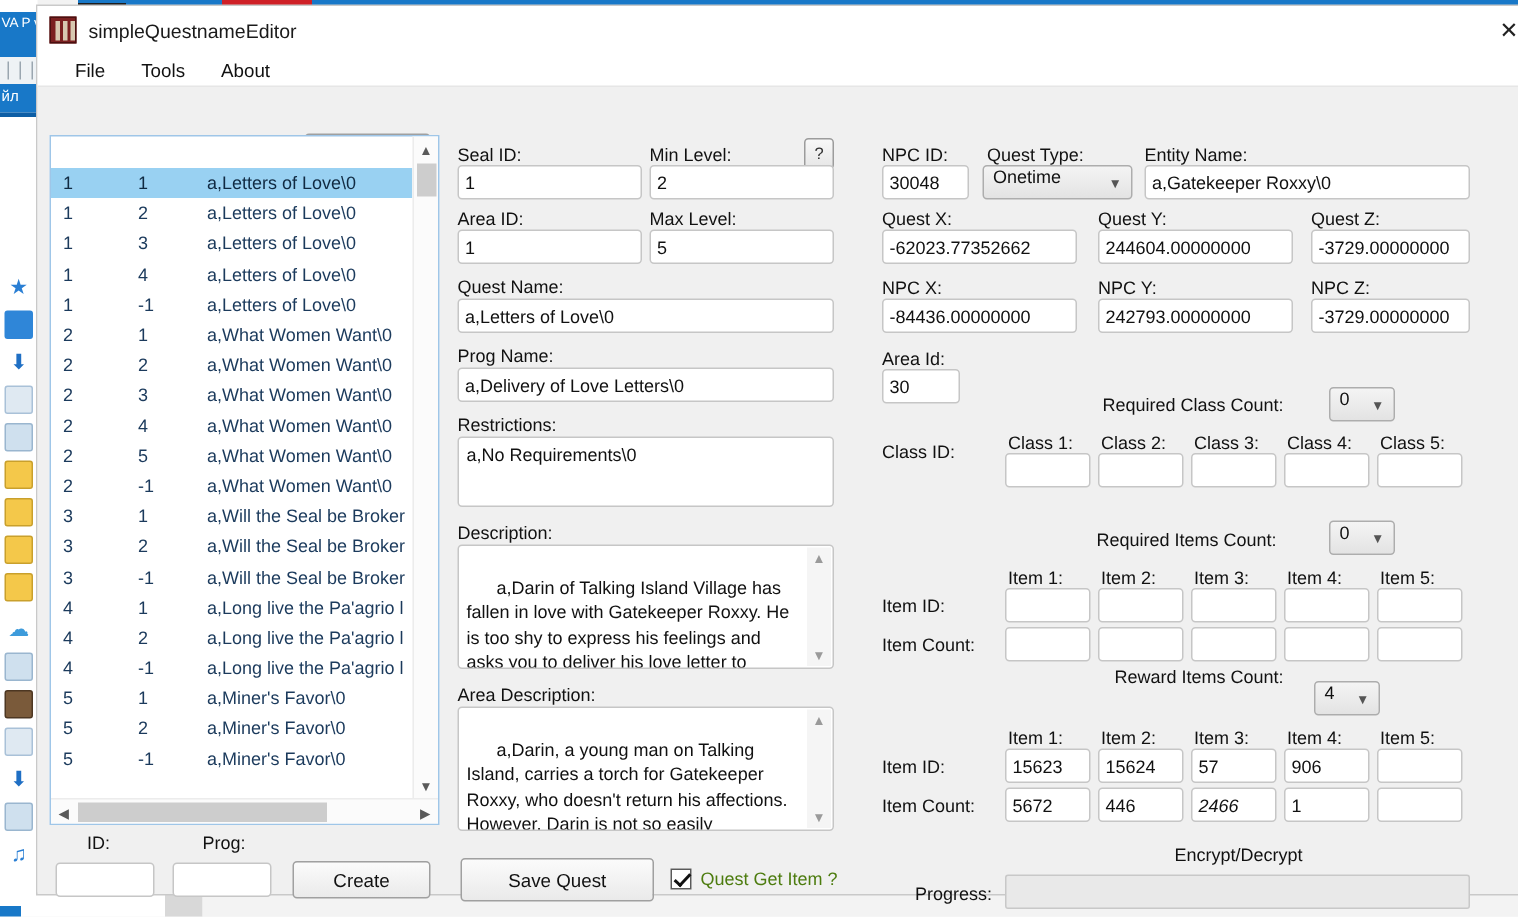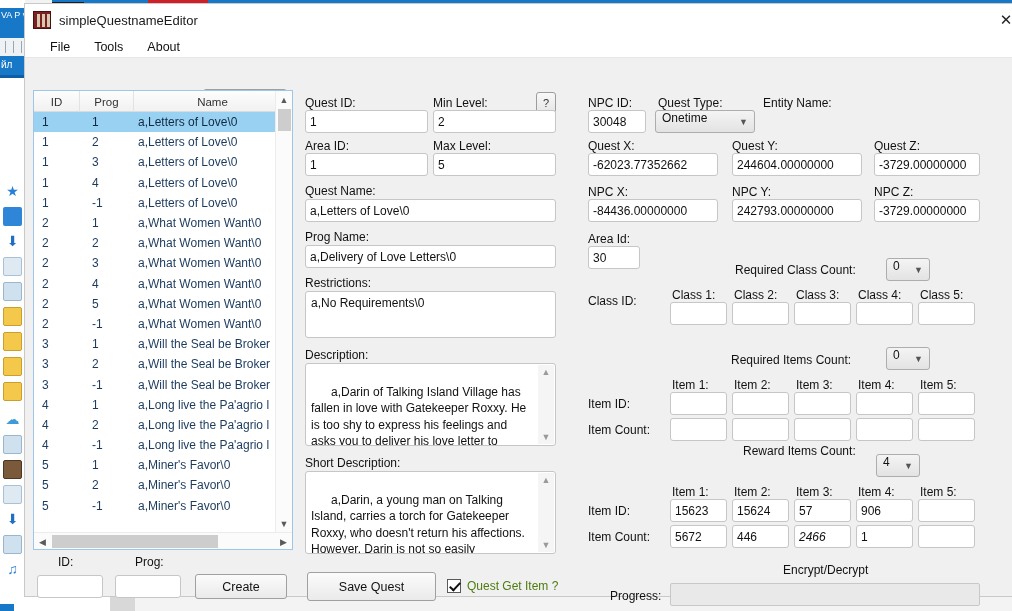--- a/index.html
+++ b/index.html
@@ -352,25 +352,20 @@
     <div class="menu-item">About</div>
   </div>
 
   <div id="client">
 
     <div class="lbl" style="left:8px; top:38px;">Search by ID:</div>
     <div class="tb" style="left:82px; top:32px; width:82px;"></div>
     <div class="btn" style="left:178px; top:31px; width:84px; height:25px;">Delete</div>
 
     <div id="listview">
-      <div id="lv-header">
-        <div class="hc c-id">ID</div>
-        <div class="hc c-prog">Prog</div>
-        <div class="hc c-name">Name</div>
-      </div>
       <div id="lv-body">
           <div class="lv-row sel">
             <div class="cell-id">1</div>
             <div class="cell-prog">1</div>
             <div class="cell-name">a,Letters of Love\0</div>
           </div>
           <div class="lv-row">
             <div class="cell-id">1</div>
             <div class="cell-prog">2</div>
             <div class="cell-name">a,Letters of Love\0</div>
@@ -479,21 +474,21 @@
         <div class="arrow r">▶</div>
       </div>
     </div>
 
     <div class="lbl" style="left:33px; top:497px;">ID:</div>
     <div class="lbl" style="left:110px; top:497px;">Prog:</div>
     <div class="tb" style="left:12px; top:517px; width:66px;"></div>
     <div class="tb" style="left:90px; top:517px; width:66px;"></div>
     <div class="btn" style="left:170px; top:516px; width:92px; height:25px;">Create</div>
 
-    <div class="lbl" style="left:280px; top:38px;">Quest ID:</div>
+    <div class="lbl" style="left:280px; top:38px;">Seal ID:</div>
     <div class="lbl" style="left:408px; top:38px;">Min Level:</div>
     <div class="help-btn" style="left:511px; top:34px;">?</div>
 
     <div class="tb" style="left:280px; top:52px; width:123px;">1</div>
     <div class="tb" style="left:408px; top:52px; width:123px;">2</div>
 
     <div class="lbl" style="left:280px; top:81px;">Area ID:</div>
     <div class="lbl" style="left:408px; top:81px;">Max Level:</div>
     <div class="tb" style="left:280px; top:95px; width:123px;">1</div>
     <div class="tb" style="left:408px; top:95px; width:123px;">5</div>
@@ -509,21 +504,21 @@
 
     <div class="lbl" style="left:280px; top:290px;">Description:</div>
     <div class="ta scrolly" style="left:280px; top:305px; width:251px; height:83px;">
       <span>a,Darin of Talking Island Village has fallen in love with Gatekeeper Roxxy. He is too shy to express his feelings and asks you to deliver his love letter to her.\\n\0</span>
       <span class="vsb">
         <span>▲</span>
         <span>▼</span>
       </span>
     </div>
 
-    <div class="lbl" style="left:280px; top:398px;">Short Description:</div>
+    <div class="lbl" style="left:280px; top:398px;">Area Description:</div>
     <div class="ta scrolly" style="left:280px; top:413px; width:251px; height:83px;">
       <span>a,Darin, a young man on Talking Island, carries a torch for Gatekeeper Roxxy, who doesn't return his affections. However, Darin is not so easily dissuaded.\0</span>
       <span class="vsb">
         <span>▲</span>
         <span>▼</span>
       </span>
     </div>
 
     <div class="btn" style="left:282px; top:514px; width:129px; height:29px;">Save Quest</div>
     <div class="cb" style="left:422px; top:521px;">
@@ -533,20 +528,21 @@
 
     <div class="lbl" style="left:563px; top:38px;">NPC ID:</div>
     <div class="lbl" style="left:633px; top:38px;">Quest Type:</div>
     <div class="lbl" style="left:738px; top:38px;">Entity Name:</div>
 
     <div class="tb" style="left:563px; top:52px; width:58px;">30048</div>
     <div class="combo" style="left:630px; top:52px; width:100px;">
       <span>Onetime</span>
       <span class="caret">▼</span>
     </div>
+    <div class="tb" style="left:738px; top:52px; width:217px;">a,Gatekeeper Roxxy\0</div>
 
     <div class="lbl" style="left:563px; top:81px;">Quest X:</div>
     <div class="lbl" style="left:707px; top:81px;">Quest Y:</div>
     <div class="lbl" style="left:849px; top:81px;">Quest Z:</div>
     <div class="tb" style="left:563px; top:95px; width:130px;">-62023.77352662</div>
     <div class="tb" style="left:707px; top:95px; width:130px;">244604.00000000</div>
     <div class="tb" style="left:849px; top:95px; width:106px;">-3729.00000000</div>
 
     <div class="lbl" style="left:563px; top:127px;">NPC X:</div>
     <div class="lbl" style="left:707px; top:127px;">NPC Y:</div>

